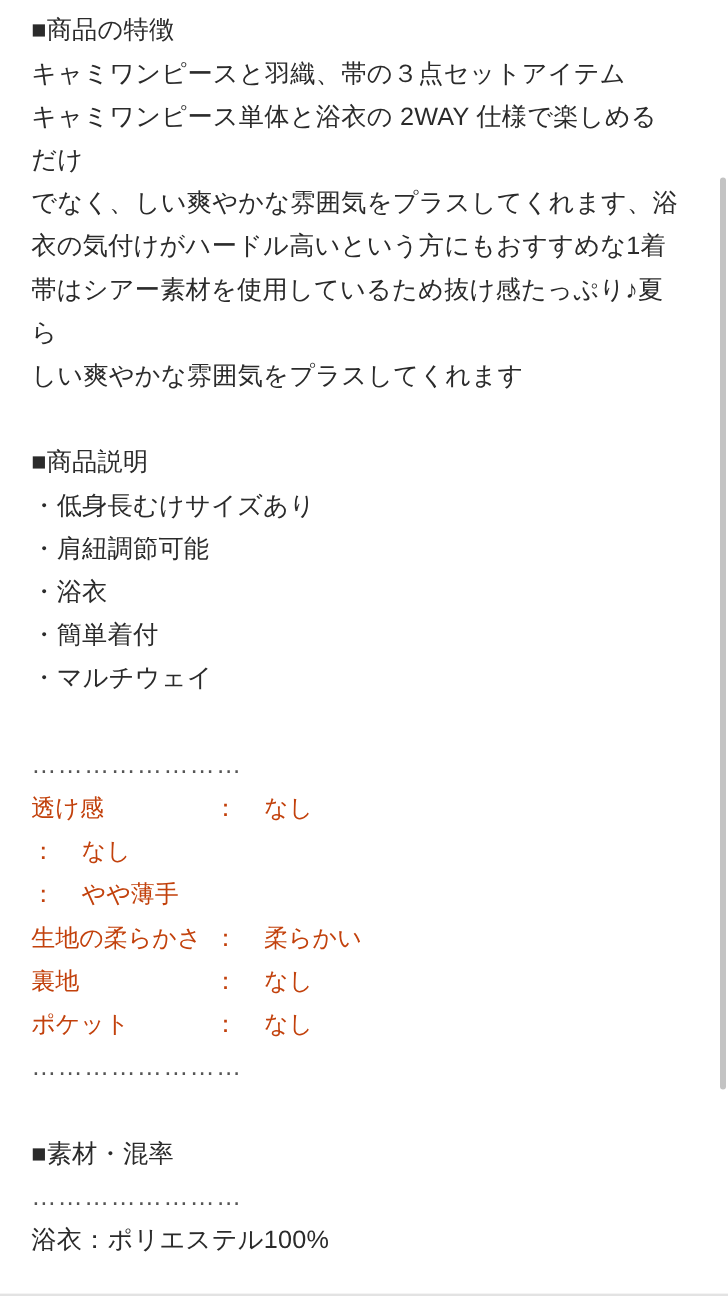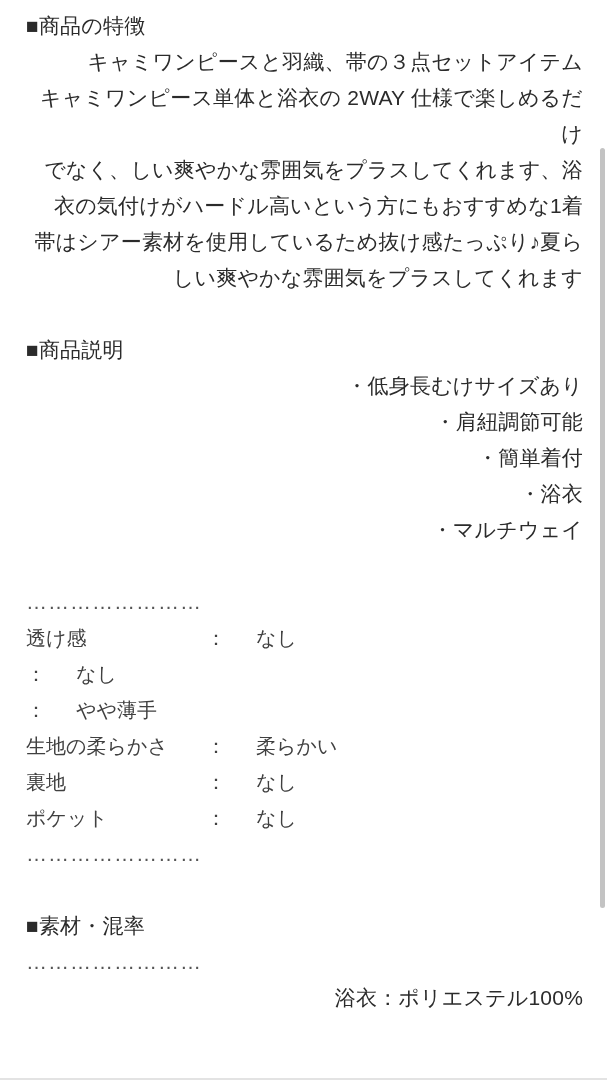--- a/index.html
+++ b/index.html
@@ -12,67 +12,66 @@
     height: 1080px;
     font-family: "Liberation Sans", "DejaVu Sans", sans-serif;
     color: #2b2b2b;
     overflow: hidden;
     position: relative;
   }
   .page {
     box-sizing: border-box;
     width: 607px;
     height: 1080px;
-    padding: 8px 24px 0 26px;
+    padding: 8px 40px 0 26px;
     position: relative;
   }
   .block {
     margin: 0;
   }
   .line {
     font-size: 21px;
     line-height: 36px;
     letter-spacing: 0.2px;
     white-space: pre-wrap;
     color: #2b2b2b;
-    text-align: right;
   }
   .heading {
     font-size: 21px;
     line-height: 36px;
     letter-spacing: 0.2px;
     color: #2b2b2b;
   }
   .spacer {
     height: 36px;
   }
   .dots {
     font-size: 21px;
     line-height: 36px;
     color: #555;
     letter-spacing: 1px;
   }
   .spec-row {
     font-size: 20px;
     line-height: 36px;
     display: flex;
-    color: #404040;
-    gap: 28px;
+    color: #c2410c;
   }
   .spec-label {
     width: 152px;
     flex: 0 0 152px;
     white-space: pre;
   }
   .spec-sep {
     width: 22px;
     flex: 0 0 22px;
   }
   .spec-value {
     flex: 1 1 auto;
+    margin-left: 20px;
   }
   
   .scrollbar-track {
     position: absolute;
     top: 0;
     right: 0;
     width: 7px;
     height: 1080px;
     background: transparent;
   }
@@ -109,22 +108,22 @@
     <div class="line">帯はシアー素材を使用しているため抜け感たっぷり♪夏ら</div>
     <div class="line">しい爽やかな雰囲気をプラスしてくれます</div>
   </div>
 
   <div class="spacer"></div>
 
   <div class="block">
     <div class="heading">■商品説明</div>
     <div class="line">・低身長むけサイズあり</div>
     <div class="line">・肩紐調節可能</div>
+    <div class="line">・浴衣</div>
     <div class="line">・簡単着付</div>
-    <div class="line">・浴衣</div>
     <div class="line">・マルチウェイ</div>
   </div>
 
   <div class="spacer"></div>
 
   <div class="block">
     <div class="dots">……………………</div>
 
     <div class="spec-row">
       <span class="spec-label">透け感</span>

